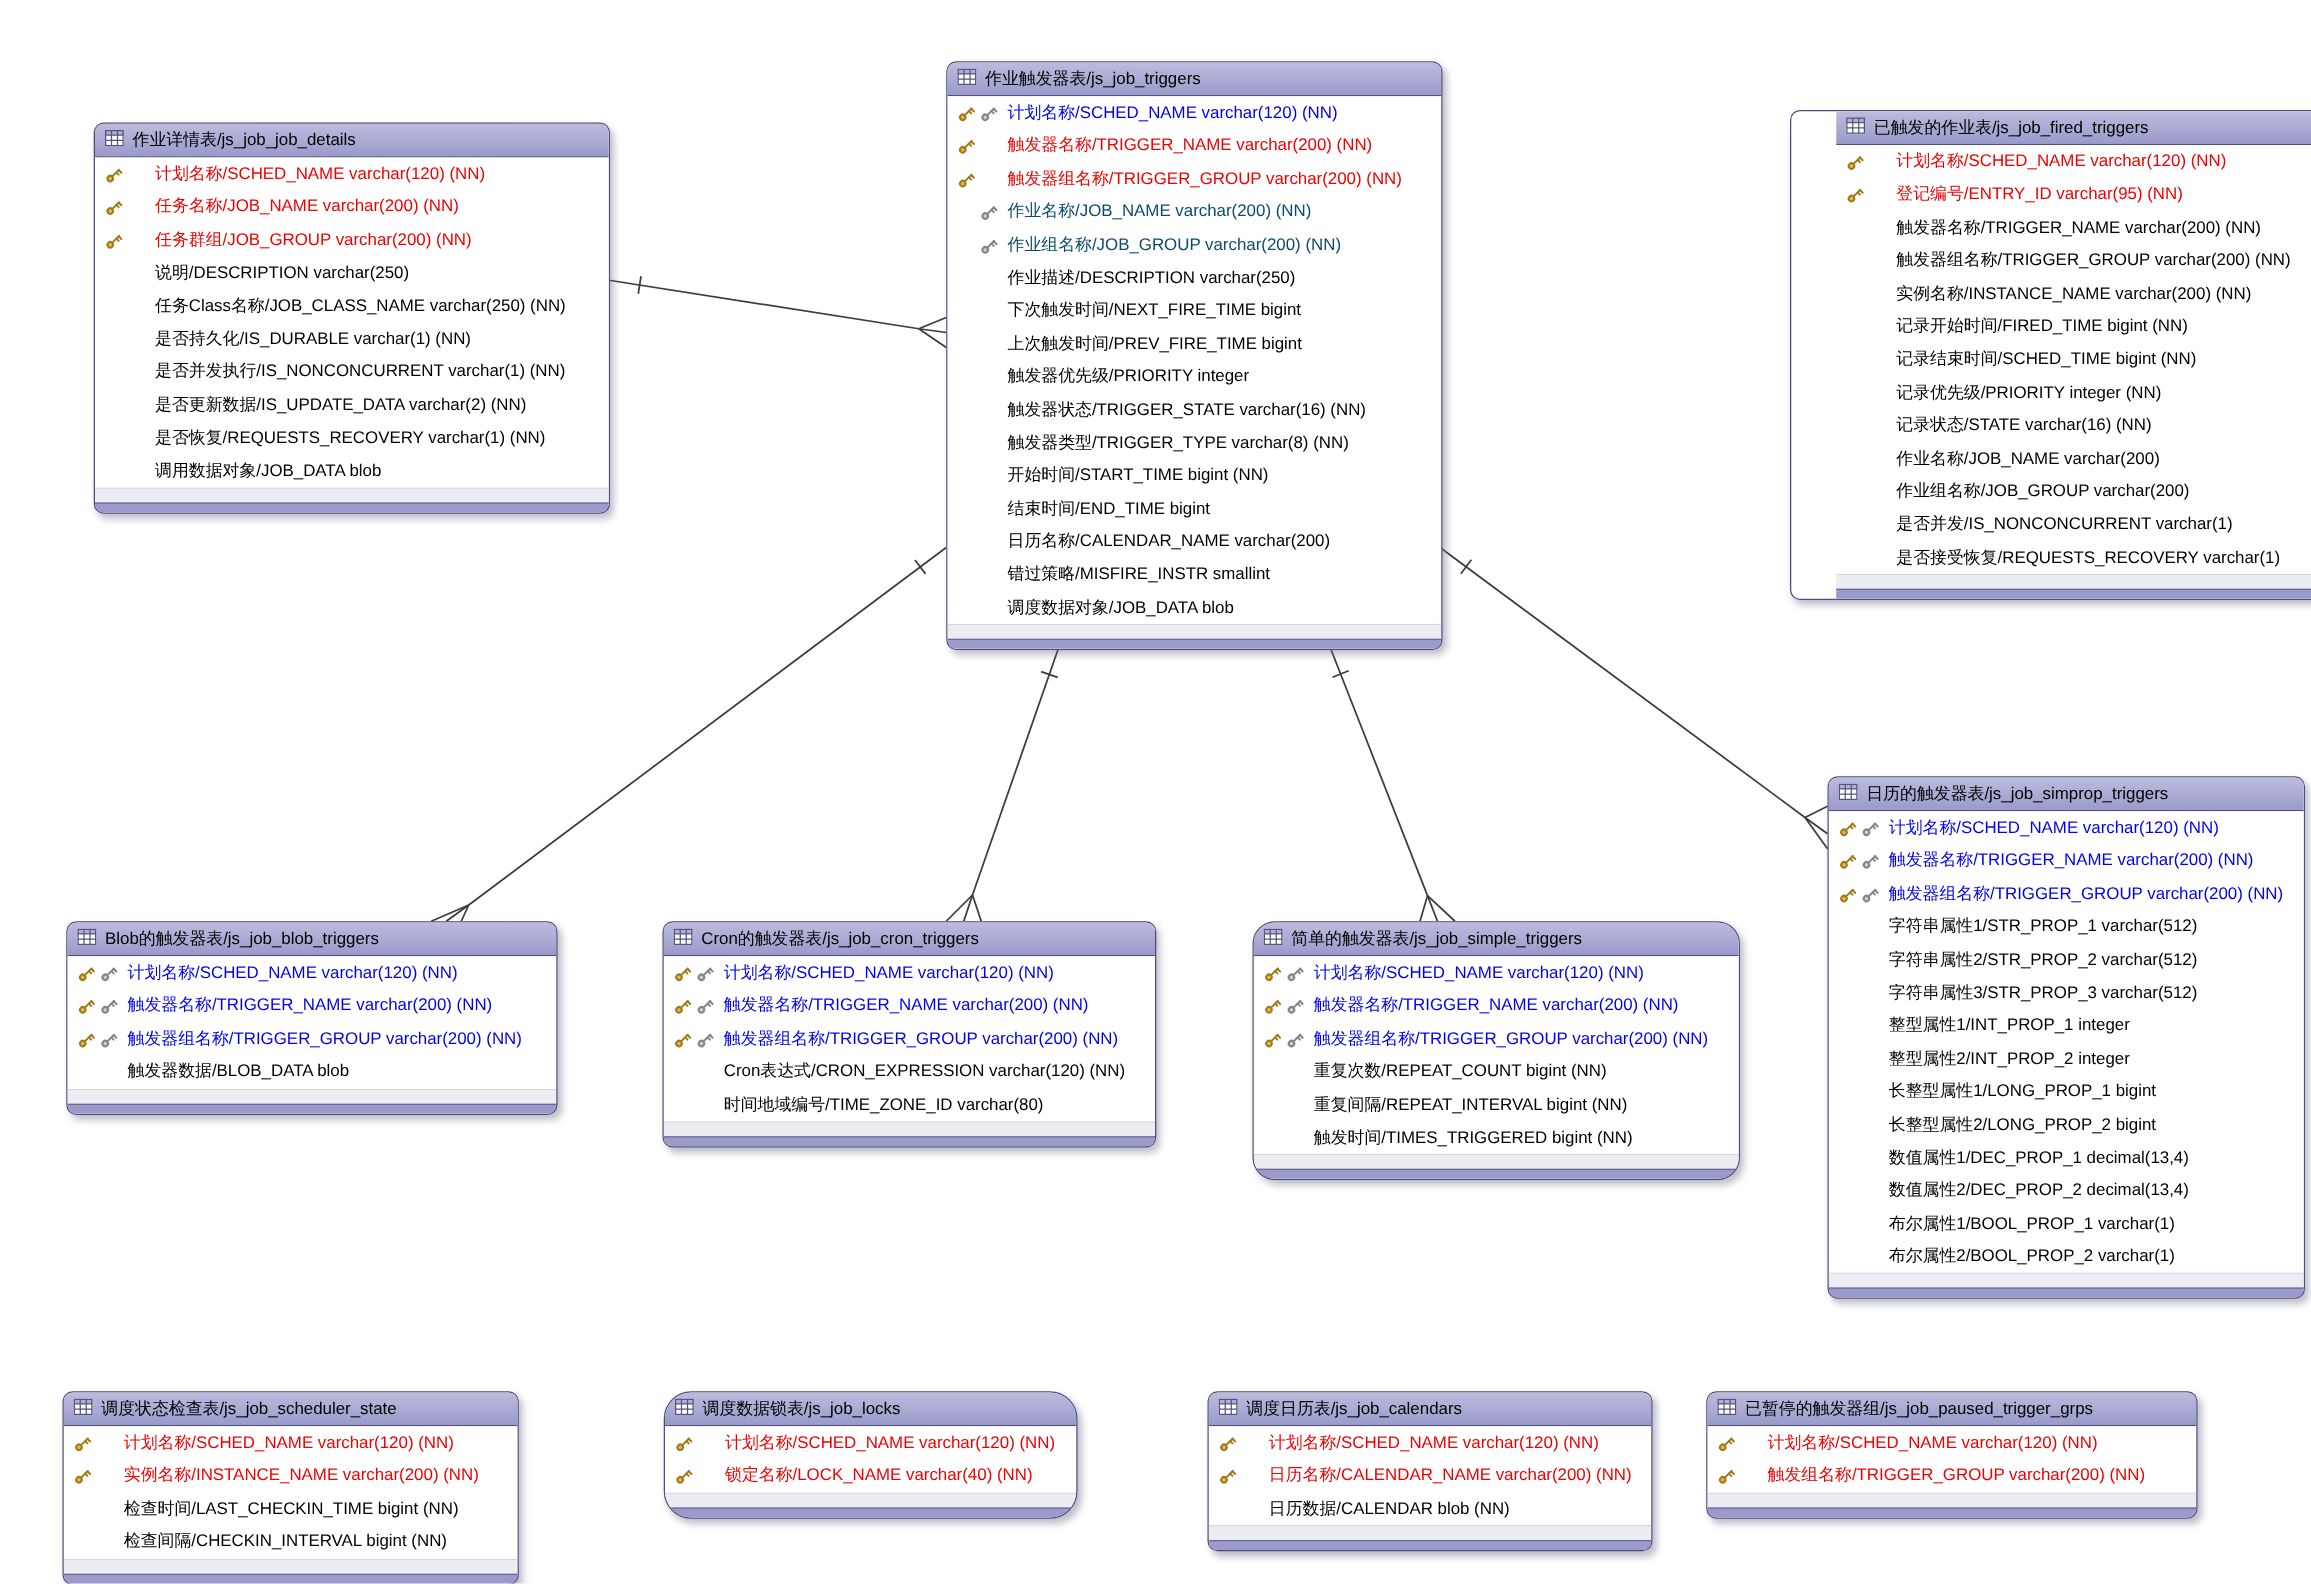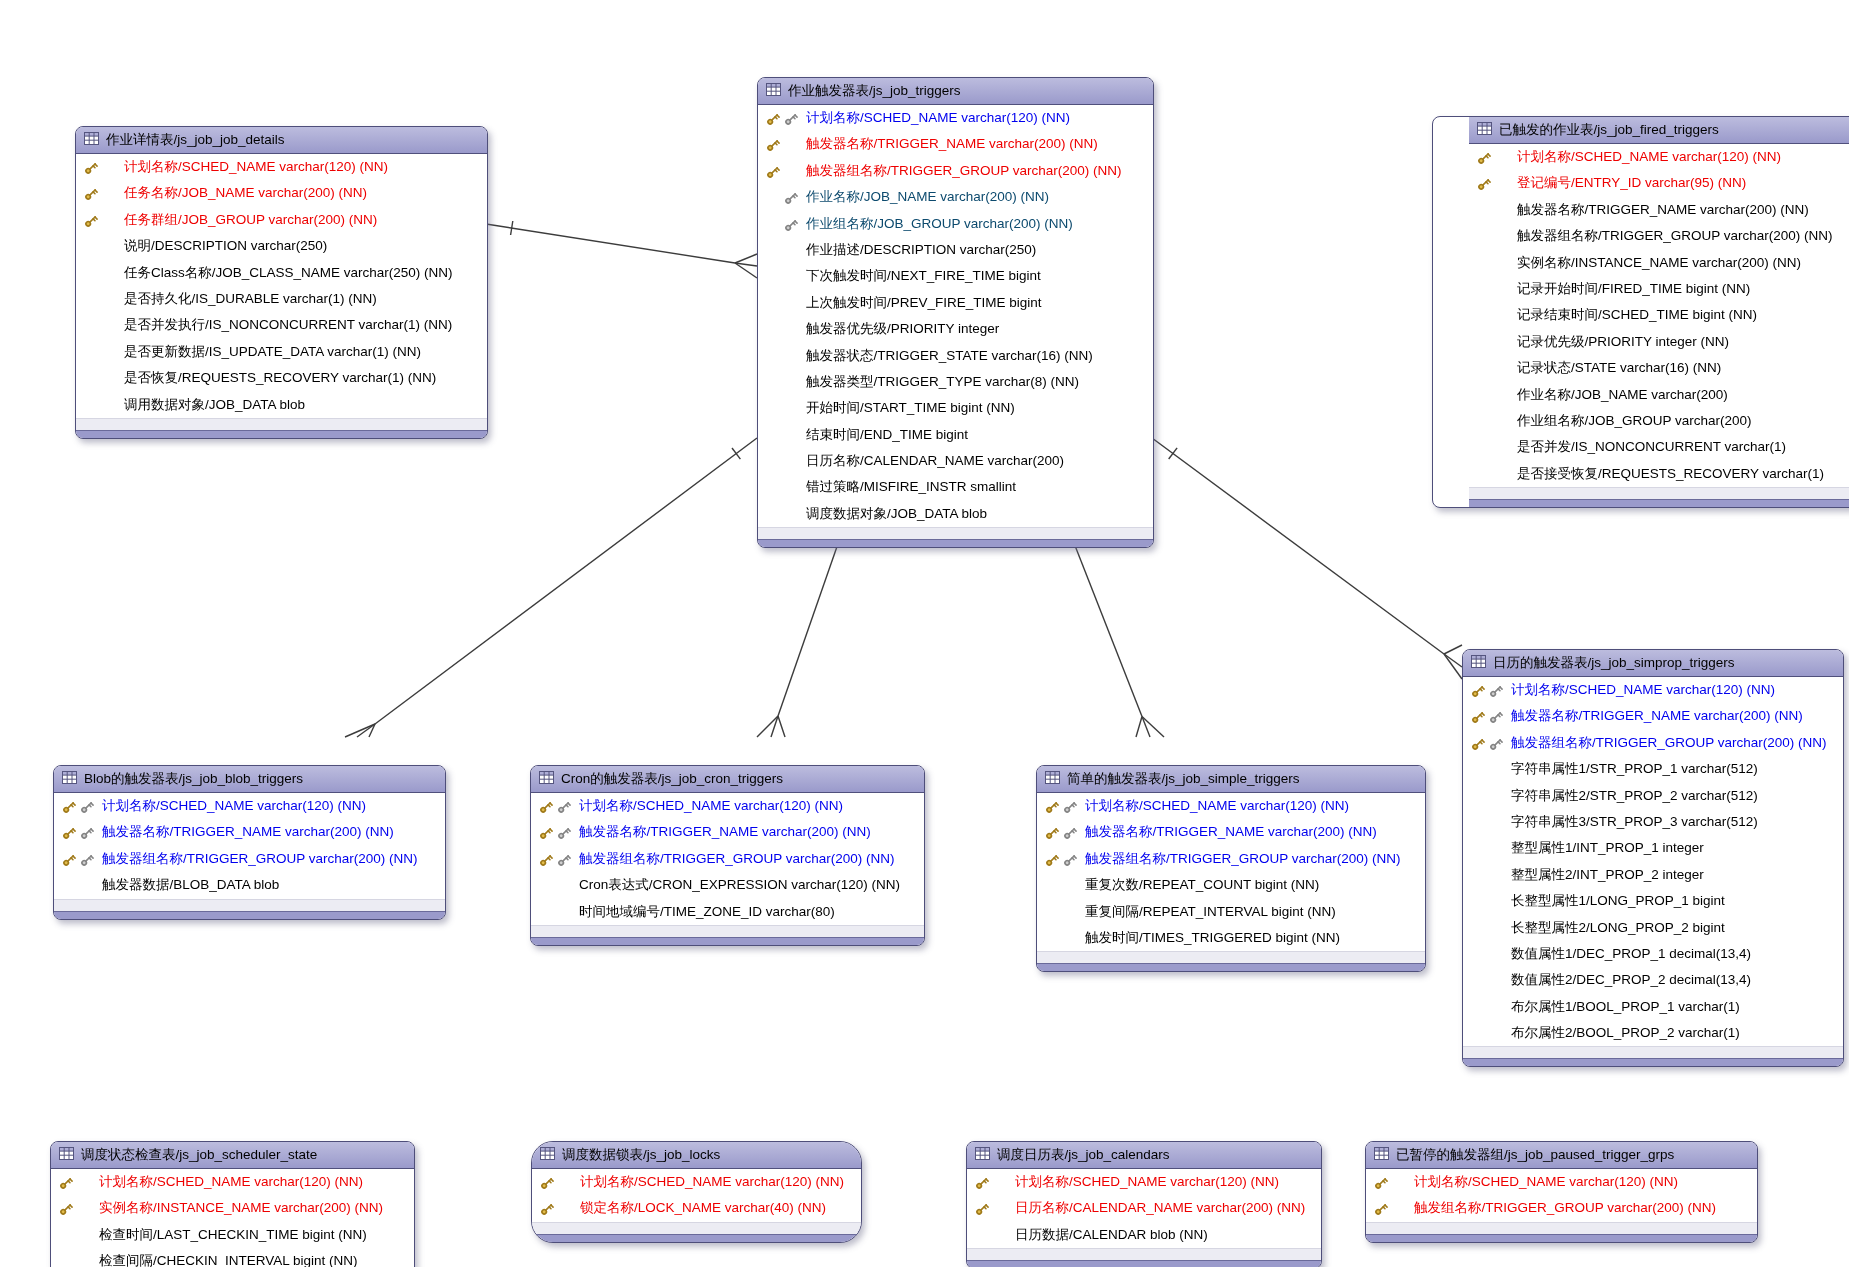--- a/index.html
+++ b/index.html
@@ -5,21 +5,20 @@
   html,body{margin:0;padding:0;background:#ffffff;}
   #canvas{
     position:relative;width:1849px;height:1267px;background:#ffffff;
     font-family:"Liberation Sans","DejaVu Sans",sans-serif;overflow:hidden;
   }
   #relations{position:absolute;left:0;top:0;z-index:0;}
   .db-table{
     position:absolute;z-index:1;background:#ffffff;
     border:1.6px solid #4e4e7a;border-radius:8px;overflow:hidden;
     box-shadow:3px 4px 6px rgba(110,110,140,.45);
-    margin-top:28px;
   }
   .tbl-header{
     height:26px;display:flex;align-items:center;gap:7px;padding:0 8px;
     background:linear-gradient(#bcbcde,#9a9acb);
     border-bottom:1.4px solid #50507c;
     font-size:13.5px;color:#000;white-space:nowrap;
   }
   .tbl-body{position:relative;background:#fff;}
   .field-row{
     position:relative;height:26.4px;line-height:26.4px;
@@ -136,21 +135,21 @@
         <div class="field-row">
           <span class="ftext c-plain">任务Class名称/JOB_CLASS_NAME varchar(250) (NN)</span>
         </div>
         <div class="field-row">
           <span class="ftext c-plain">是否持久化/IS_DURABLE varchar(1) (NN)</span>
         </div>
         <div class="field-row">
           <span class="ftext c-plain">是否并发执行/IS_NONCONCURRENT varchar(1) (NN)</span>
         </div>
         <div class="field-row">
-          <span class="ftext c-plain">是否更新数据/IS_UPDATE_DATA varchar(1) (NN)</span>
+          <span class="ftext c-plain">是否更新数据/IS_UPDATE_DATA varchar(2) (NN)</span>
         </div>
         <div class="field-row">
           <span class="ftext c-plain">是否恢复/REQUESTS_RECOVERY varchar(1) (NN)</span>
         </div>
         <div class="field-row">
           <span class="ftext c-plain">调用数据对象/JOB_DATA blob</span>
         </div>
       </div>
       <div class="tbl-footer"></div>
       <div class="tbl-bottombar"></div>
@@ -486,21 +485,21 @@
         <div class="field-row">
           <span class="ftext c-plain">Cron表达式/CRON_EXPRESSION varchar(120) (NN)</span>
         </div>
         <div class="field-row">
           <span class="ftext c-plain">时间地域编号/TIME_ZONE_ID varchar(80)</span>
         </div>
       </div>
       <div class="tbl-footer"></div>
       <div class="tbl-bottombar"></div>
     </div>
-    <div class="db-table" style="left: 1036px; top: 737px; width: 388px;">
+    <div class="db-table" style="left: 1002px; top: 737px; width: 388px; border-radius: 18px;">
       <div class="tbl-header">
         <span class="tbl-icon"><svg width="15" height="13" viewBox="0 0 15 13">
             <rect x="0.5" y="0.5" width="14" height="12" fill="#ffffff" stroke="#55557f"></rect>
             <rect x="0.5" y="0.5" width="14" height="3.6" fill="#aeaed6" stroke="#55557f"></rect>
             <line x1="5.2" y1="0.5" x2="5.2" y2="12.5" stroke="#55557f"></line>
             <line x1="10" y1="0.5" x2="10" y2="12.5" stroke="#55557f"></line>
             <line x1="0.5" y1="8.2" x2="14.5" y2="8.2" stroke="#55557f"></line>
           </svg></span>
         <span class="tbl-title">简单的触发器表/js_job_simple_triggers</span>
       </div>

